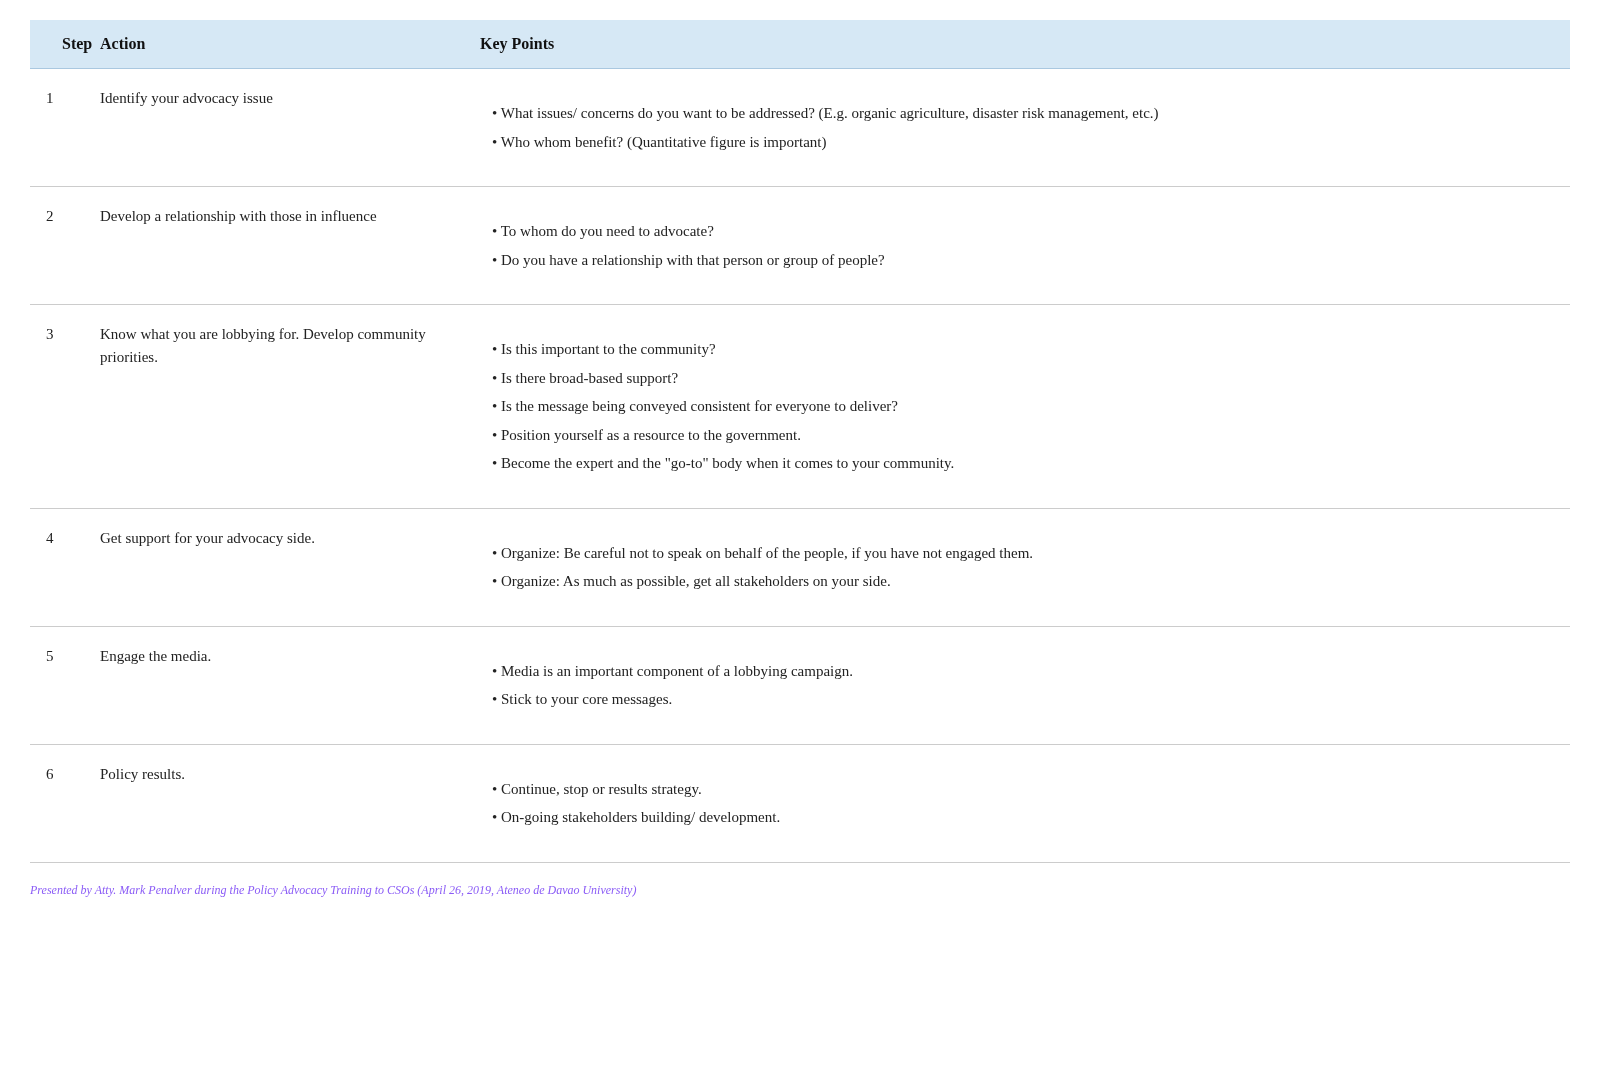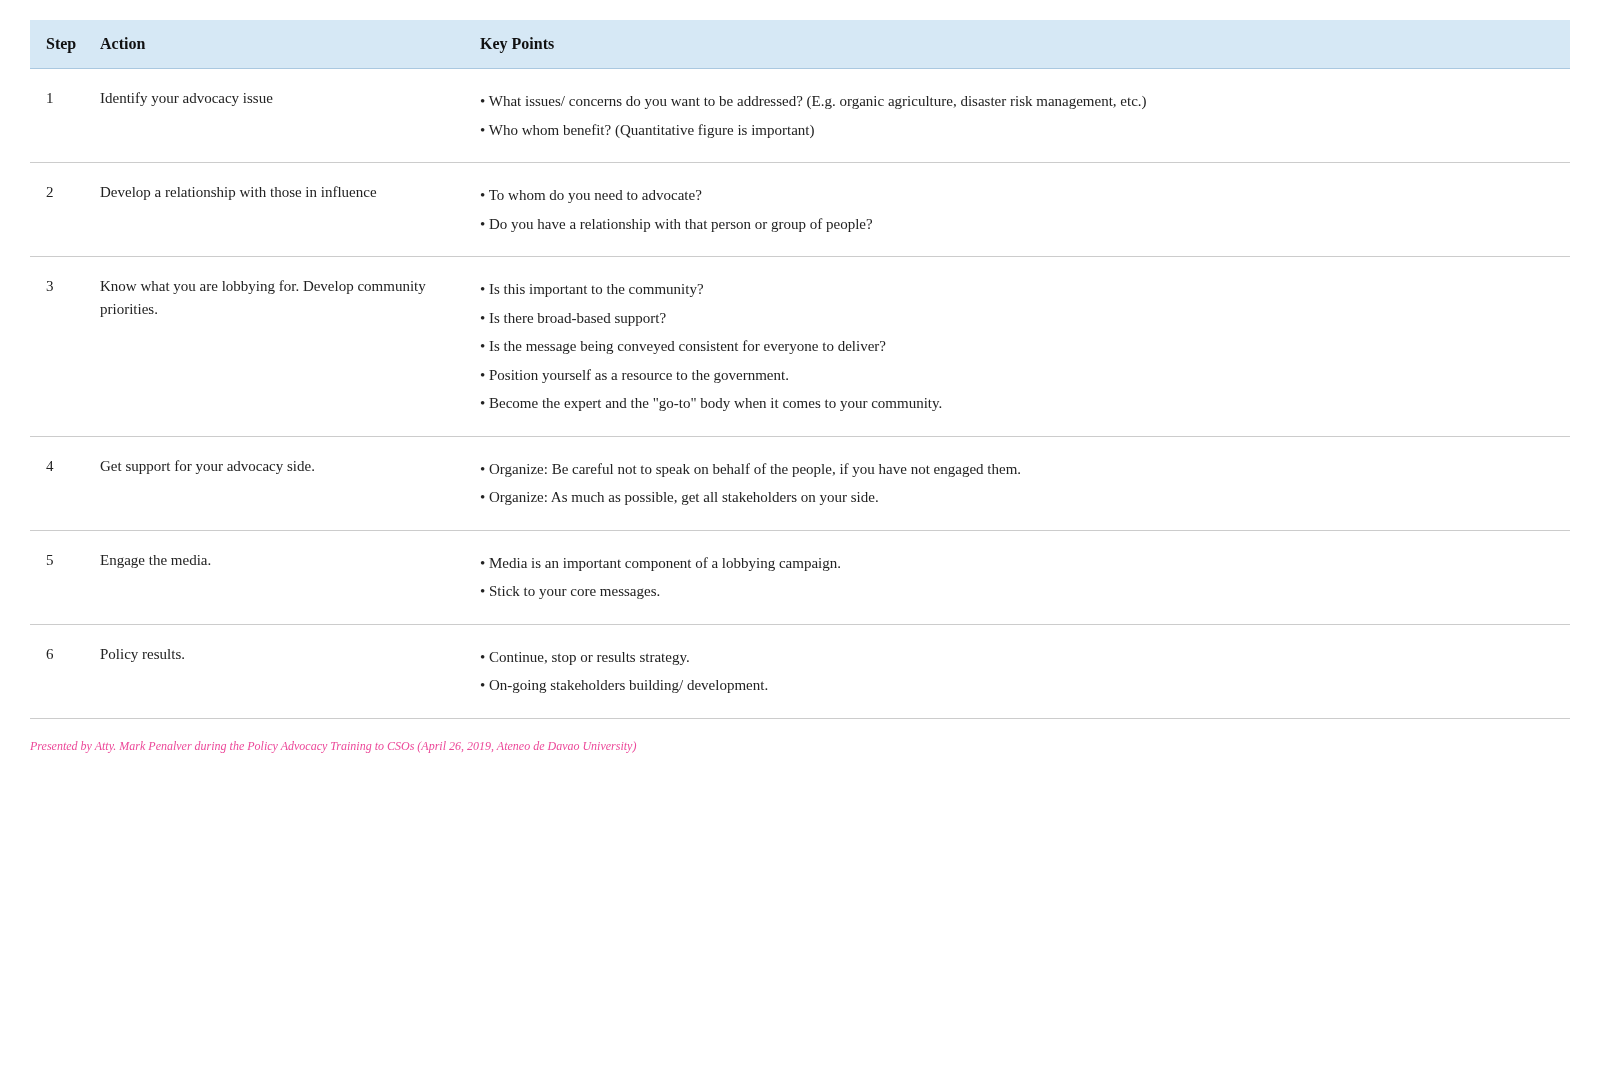--- a/index.html
+++ b/index.html
@@ -40,21 +40,21 @@
     thead th {
       padding: 12px 16px 12px 10px;
       font-weight: bold;
       font-size: 16px;
       text-align: left;
       border-bottom: 1px solid #aac8e0;
       color: #111;
     }
 
     thead th:first-child {
-      padding-left: 16px;
+      padding-left: 32px;
     }
 
     tbody tr {
       border-bottom: 1px solid #cccccc;
       vertical-align: top;
     }
 
     tbody tr:last-child {
       border-bottom: 1px solid #cccccc;
     }
@@ -65,38 +65,38 @@
     }
 
     tbody td:first-child {
       padding-left: 16px;
       font-size: 15px;
     }
 
     .key-points-list {
       list-style: none;
       padding: 0;
-      margin: 0;
+      margin: 12px;
     }
 
     .key-points-list li {
       padding: 3px 0;
       padding-left: 0;
       text-indent: -14px;
       margin-left: 14px;
     }
 
     .key-points-list li::before {
       content: "• ";
     }
 
     .footer-text {
       margin-top: 18px;
       font-size: 12px;
-      color: #ec4899;
+      color: #8b5cf6;
       font-style: italic;
     }
   </style>
 </head>
 <body>
 
 <table>
   <colgroup>
     <col class="step-col">
     <col class="action-col">

